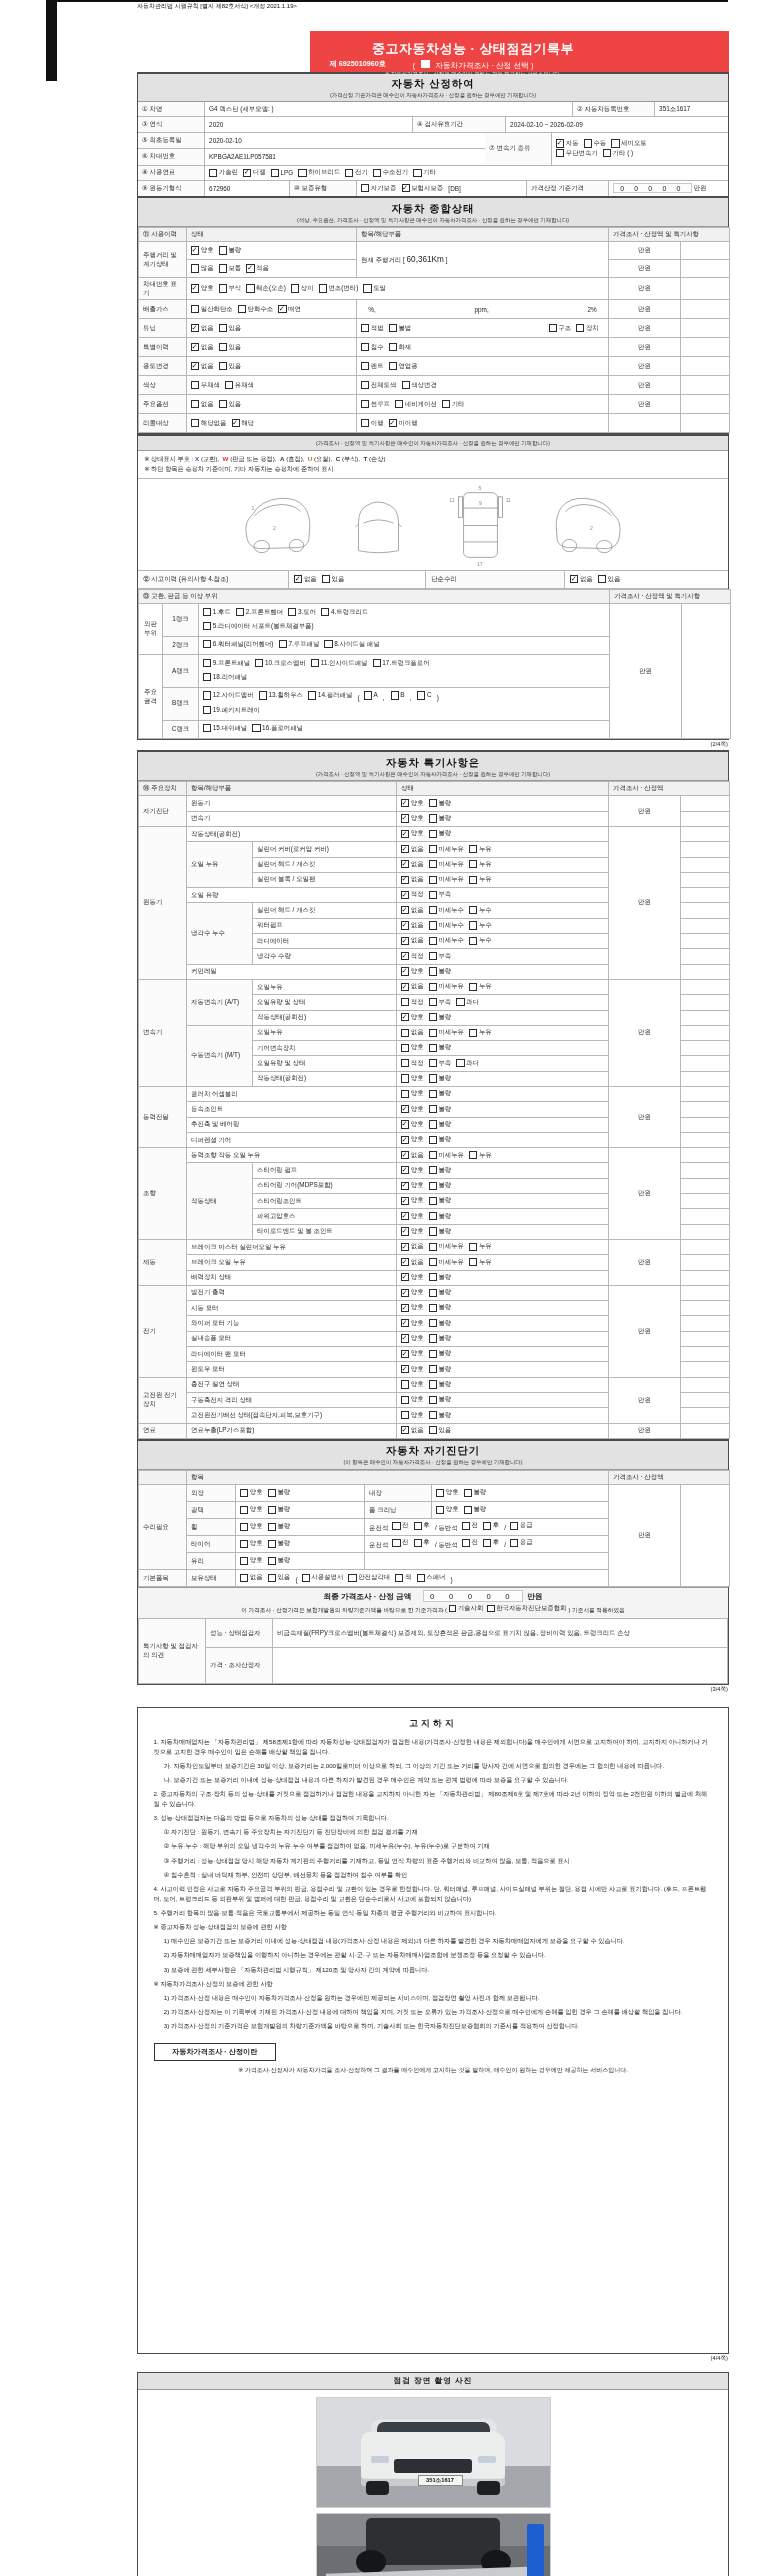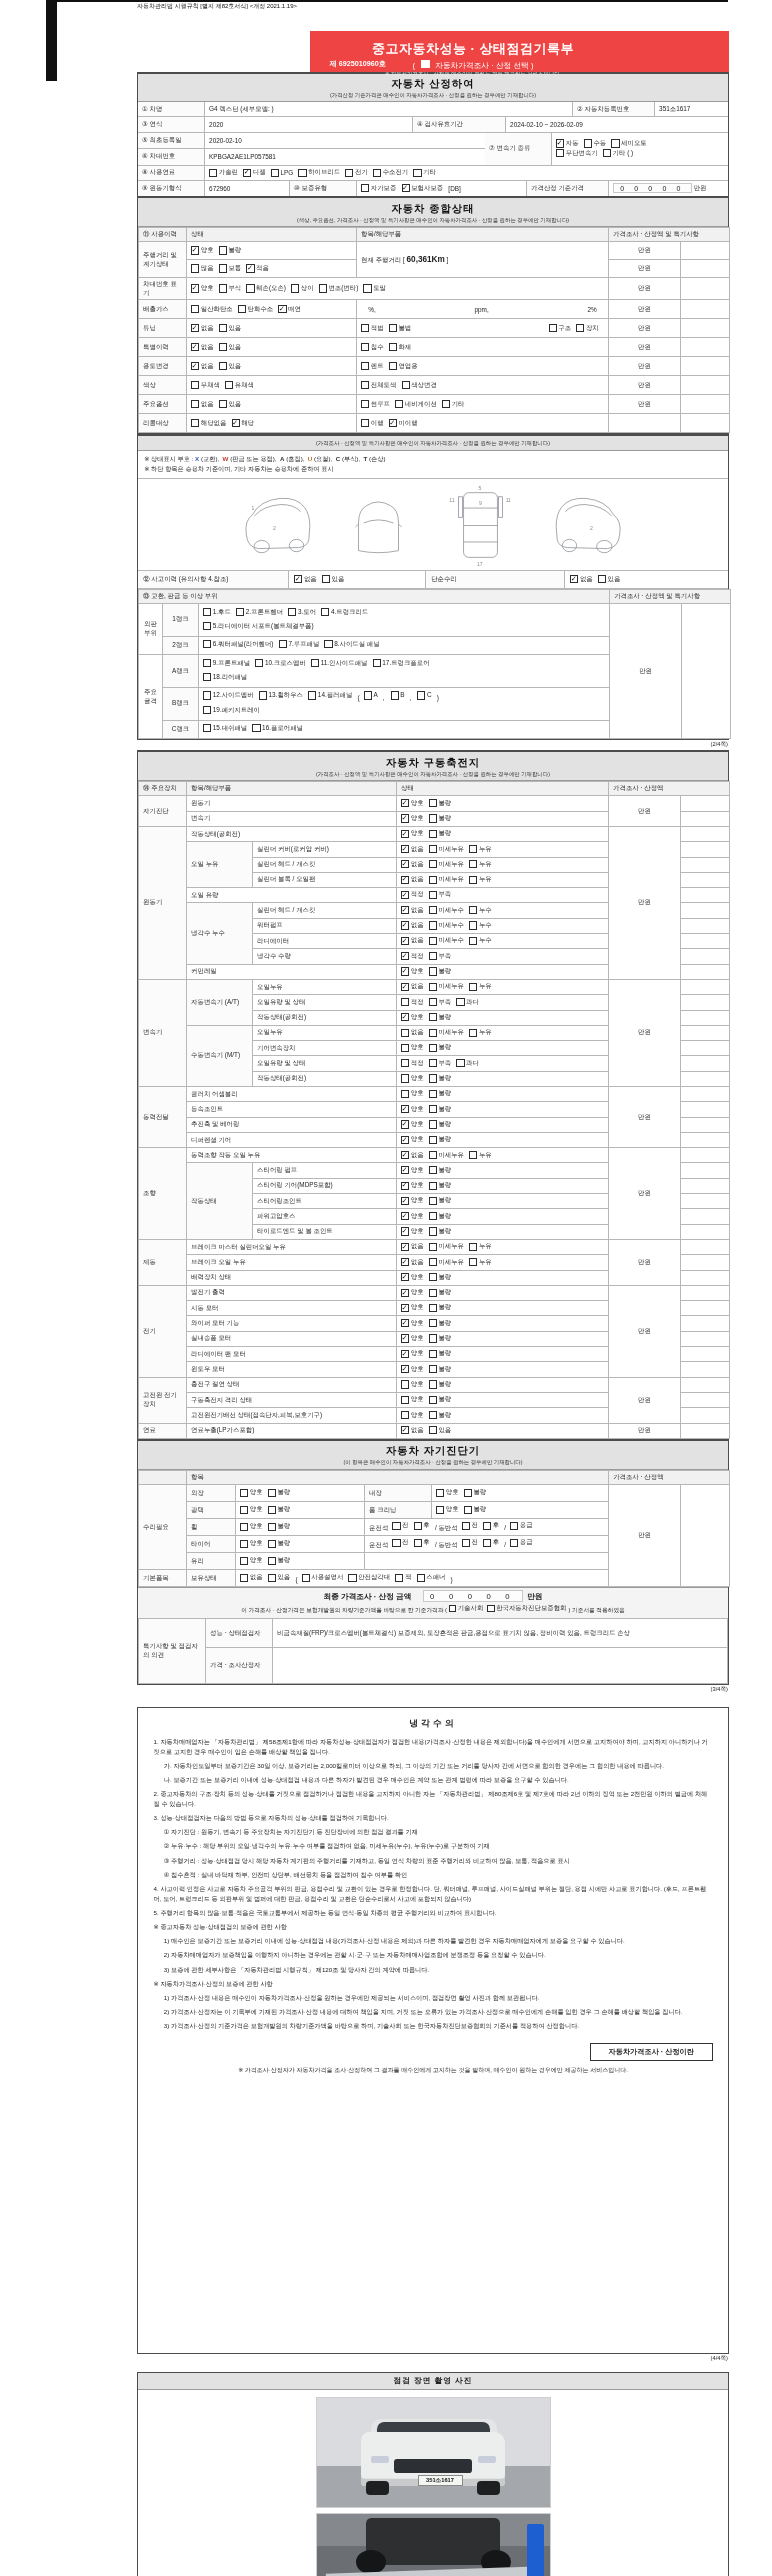--- a/index.html
+++ b/index.html
@@ -41,21 +41,21 @@
   .bcol{display:flex;flex-direction:column}
   .digits{border:0.5px solid #c9c9c9;background:#fdfdfd;padding:0.5px 6.2px;letter-spacing:4.1px;
           font-size:7px;margin-right:2px;white-space:nowrap}
   
   .cbi{display:inline-flex;align-items:center;margin-right:5.2px;white-space:nowrap}
   .cb{display:inline-block;width:6.2px;height:6.2px;border:0.8px solid #2d2d2d;background:#fff;
       margin-right:1.5px;position:relative;flex:none}
   .cb.on:after{content:"\2713";position:absolute;left:-0.5px;top:-2.1px;font-size:7.2px;font-weight:bold;color:#111}
   .cbl{font-size:6.4px}
   .cbt{margin-right:4.1px;font-size:6.4px}
-  .km{font-size:8.2px;font-weight:bold}
+  .km{font-size:8.2px;font-weight:normal}
   .split3{display:flex;justify-content:space-between;padding:0 7.2px}
   .dualitem{display:flex;justify-content:space-between}
   
   .legendrow{padding:3.1px 6.2px;border-bottom:0.5px solid #b7b7b7;font-size:6.2px;line-height:1.7}
   .diagrams{display:flex;justify-content:center;align-items:center;gap:33px;height:91px;
             border-bottom:0.5px solid #b7b7b7}
   .dn{font-size:10px;fill:#8a8a8a}
   svg.cardia{stroke:#8b8f94;fill:none;stroke-width:1.5}
   .r12{display:flex;border-bottom:0.5px solid #b7b7b7;font-size:6.4px}
   .r12 .bc{padding:4.1px 5.2px}
@@ -66,21 +66,21 @@
   .fp1{font-size:7.7px;font-weight:bold}
   .fp1 .digits{letter-spacing:6.2px;font-size:7.7px;font-weight:normal;margin-left:9.3px}
   .fp2{font-size:5.7px;margin-top:2.1px}
   .fp2 .cbi{margin:0 2.1px}
   .fp2 .cb{width:5.2px;height:5.2px}
   
   .noticebox{border:1px solid #4c4c4c;margin-top:11.3px;padding:7.2px 15.5px 10.3px;min-height:647px;box-sizing:border-box}
   .ntitle{text-align:center;font-size:8.8px;font-weight:bold;letter-spacing:3.1px;margin:2.1px 0 7.2px}
   .nline{font-size:6.2px;line-height:1.55;margin:4.6px 0;color:#1b1b1b}
   .nline.i1{padding-left:10.3px}
-  .nboxwrap{text-align:right;margin-top:12px}
+  .nboxwrap{text-align:left;margin-top:12px}
   .nbox{display:inline-block;border:0.8px solid #333;padding:3.1px 17.5px;font-size:7.2px;font-weight:bold}
   .nboxnote{font-size:6px;margin-top:5.2px;text-align:center;color:#1b1b1b}
   
   .photosec{border:1px solid #4c4c4c;margin-top:6.2px}
   .photohead{background:#e2e2e2;text-align:center;font-size:7.7px;font-weight:bold;
              padding:3.1px 0;border-bottom:0.5px solid #9a9a9a;letter-spacing:1px}
   .photobody{padding:7.2px 0;display:flex;flex-direction:column;align-items:center;gap:5.2px}
   .photo{width:233px;position:relative;overflow:hidden;border:0.5px solid #cfcfcf}
   .p1{height:109px;background:linear-gradient(#d9dbde 0 62%,#a4a8ad 62% 100%)}
   .car-f-body{position:absolute;left:44px;top:34px;width:144px;height:54px;background:#eceded;
@@ -636,21 +636,21 @@
                   <span class="cbl">16.플로어패널</span>
                 </span></td>
             </tr>
           </tbody>
       </table>
     </div>
     <div class="pagemark">(2/4쪽)</div>
 
     <div class="sec">
       <div class="sec-head">
-        <div class="sh-title">자동차 구동축전지</div>
+        <div class="sh-title">자동차 특기사항은</div>
         <div class="sh-sub">(가격조사 · 산정액 및 특기사항은 매수인이 자동차가격조사 · 산정을 원하는 경우에만 기재합니다)</div>
       </div>
       <table class="tb tbd" id="detailTable">
         <colgroup>
             <col style="width:48px">
             <col style="width:66px">
             <col style="width:144px">
             <col style="width:212px">
             <col style="width:72px">
             <col style="width:49px">
@@ -1369,21 +1369,21 @@
         <tr>
           <td class="lab" style="height:32px">가격 · 조사산정자</td>
           <td></td>
         </tr>
       </tbody>
         </table>
     </div>
     <div class="pagemark">(3/4쪽)</div>
 
     <div class="noticebox">
-      <div class="ntitle">냉각수의</div>
+      <div class="ntitle">고지하지</div>
       <div id="noticeLines">
           <div class="nline i0">1. 자동차매매업자는 「자동차관리법」 제58조제1항에 따라 자동차성능·상태점검자가 점검한 내용(가격조사·산정한 내용은 제외합니다)을 매수인에게 서면으로 고지하여야 하며, 고지하지 아니하거나 거짓으로 고지한 경우 매수인이 입은 손해를 배상할 책임을 집니다.</div>
           <div class="nline i1">가. 자동차인도일부터 보증기간은 30일 이상, 보증거리는 2,000킬로미터 이상으로 하되, 그 이상의 기간 또는 거리를 당사자 간에 서면으로 합의한 경우에는 그 합의한 내용에 따릅니다.</div>
           <div class="nline i1">나. 보증기간 또는 보증거리 이내에 성능·상태점검 내용과 다른 하자가 발견된 경우 매수인은 계약 또는 관계 법령에 따라 보증을 요구할 수 있습니다.</div>
           <div class="nline i0">2. 중고자동차의 구조·장치 등의 성능·상태를 거짓으로 점검하거나 점검한 내용을 고지하지 아니한 자는 「자동차관리법」 제80조제6호 및 제7호에 따라 2년 이하의 징역 또는 2천만원 이하의 벌금에 처해질 수 있습니다.</div>
           <div class="nline i0">3. 성능·상태점검자는 다음의 방법 등으로 자동차의 성능·상태를 점검하여 기록합니다.</div>
           <div class="nline i1">① 자기진단 : 원동기, 변속기 등 주요장치는 자기진단기 등 진단장비에 의한 점검 결과를 기재</div>
           <div class="nline i1">② 누유·누수 : 해당 부위의 오일·냉각수의 누유·누수 여부를 점검하여 없음, 미세누유(누수), 누유(누수)로 구분하여 기재</div>
           <div class="nline i1">③ 주행거리 : 성능·상태점검 당시 해당 자동차 계기판의 주행거리를 기재하고, 동일 연식 차량의 표준 주행거리와 비교하여 많음, 보통, 적음으로 표시</div>
           <div class="nline i1">④ 침수흔적 : 실내 바닥재 하부, 안전띠 상단부, 배선뭉치 등을 점검하여 침수 여부를 확인</div>

